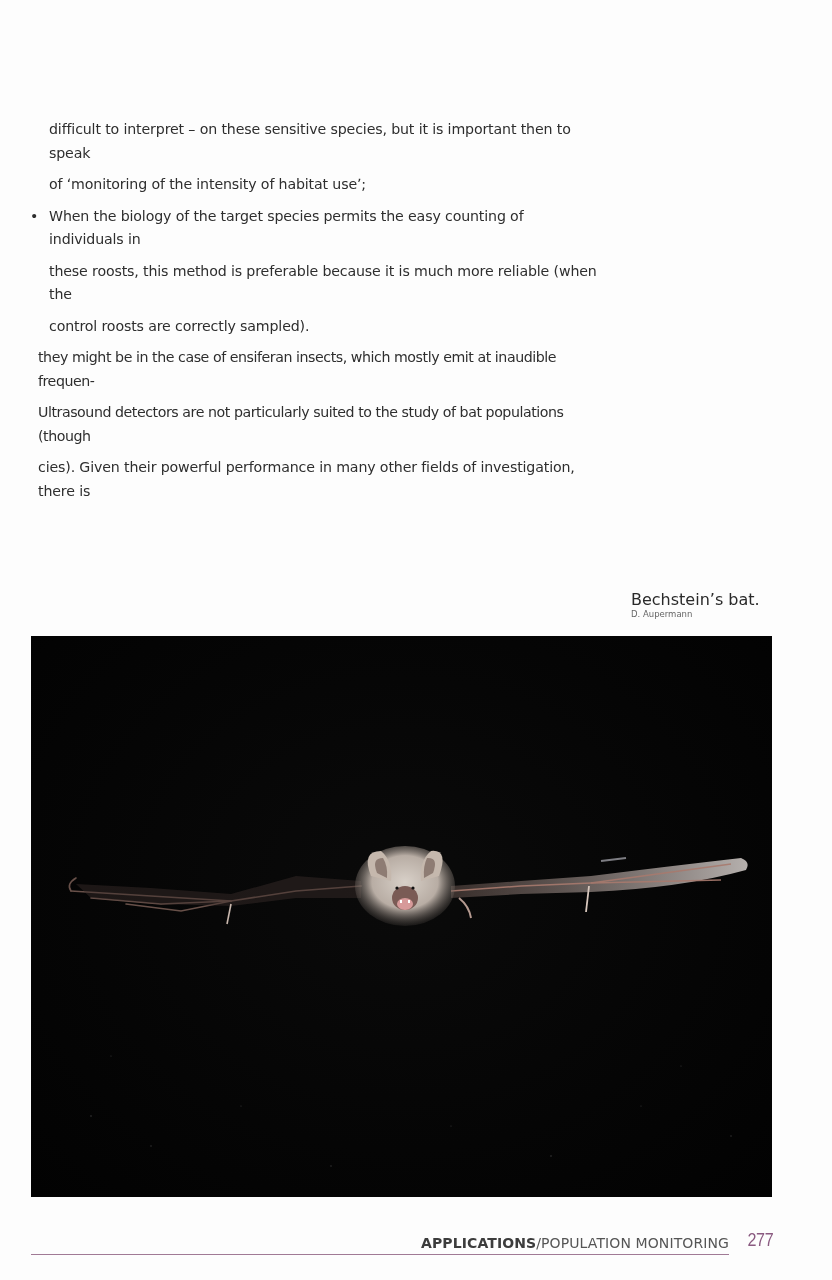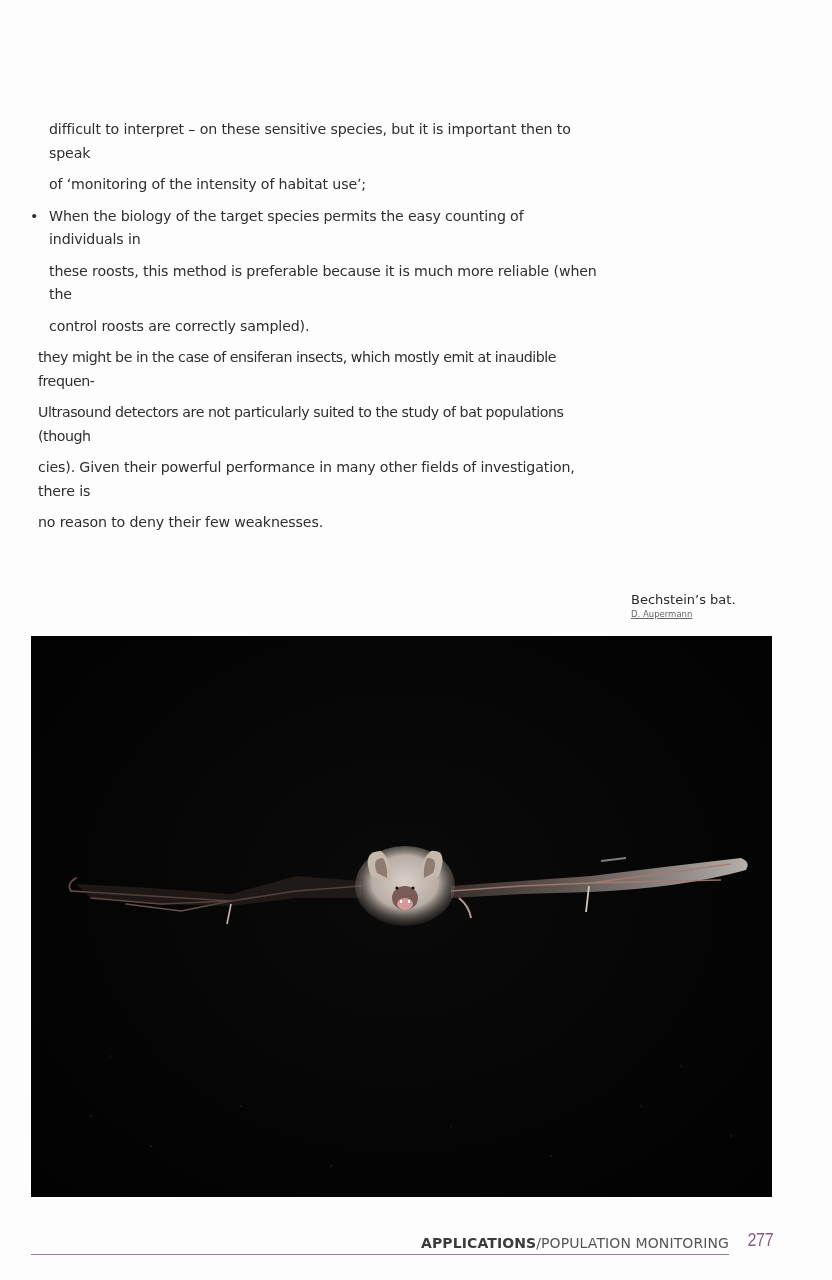--- a/index.html
+++ b/index.html
@@ -48,29 +48,28 @@
     }
     .para-condensed {
       letter-spacing: -0.45px;
     }
     .caption {
       position: absolute;
       left: 631px;
       top: 592px;
     }
     .caption-title {
-      font-size: 13px;
+      font-size: 16px;
       color: #2a2a2a;
       line-height: 16px;
     }
     .caption-credit {
       font-size: 8.5px;
       color: #666;
       line-height: 12px;
-      text-decoration: underline;
     }
     .photo {
       position: absolute;
       left: 31px;
       top: 636px;
       width: 741px;
       height: 561px;
       background: radial-gradient(ellipse at 50% 45%, #0a0a0a 0%, #050505 60%, #020202 100%);
       overflow: hidden;
     }
@@ -136,21 +135,20 @@
       <span class="bullet">•</span>
       <p>When the biology of the target species permits the easy counting of individuals in</p>
       <p>these roosts, this method is preferable because it is much more reliable (when the</p>
       <p>control roosts are correctly sampled).</p>
     </div>
 
     <div class="para-condensed">
       <p>they might be in the case of ensiferan insects, which mostly emit at inaudible frequen-</p>
       <p>Ultrasound detectors are not particularly suited to the study of bat populations (though</p>
       <p style="letter-spacing:-0.15px;">cies). Given their powerful performance in many other fields of investigation, there is</p>
-      <p style="letter-spacing:-0.15px;">no reason to deny their few weaknesses.</p>
     </div>
   </div>
 
   <div class="caption">
     <div class="caption-title">Bechstein’s bat.</div>
     <div class="caption-credit">D. Aupermann</div>
   </div>
 
   <div class="photo">
     <svg width="741" height="561" viewBox="0 0 741 561">

